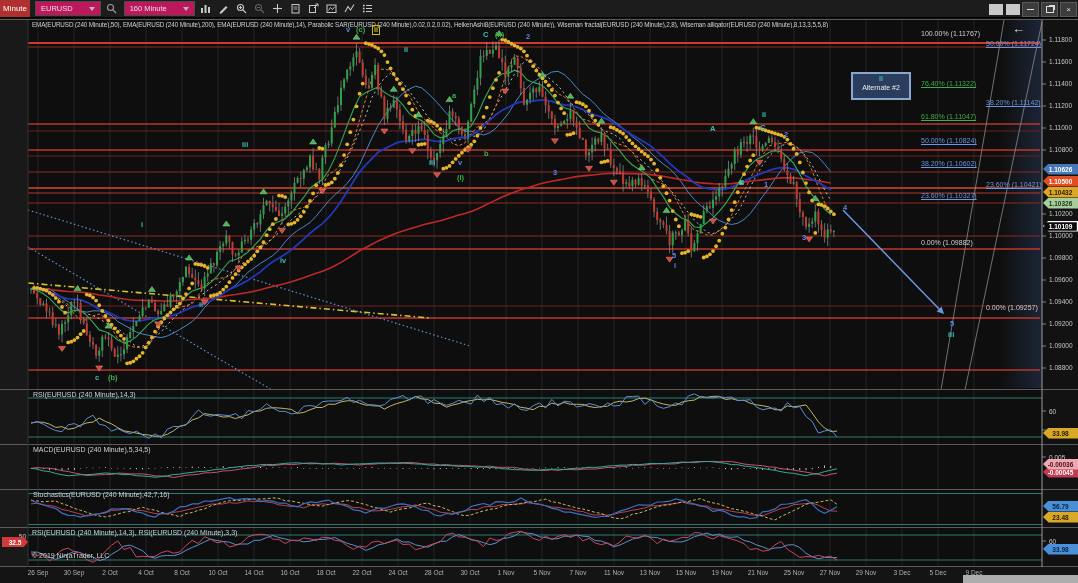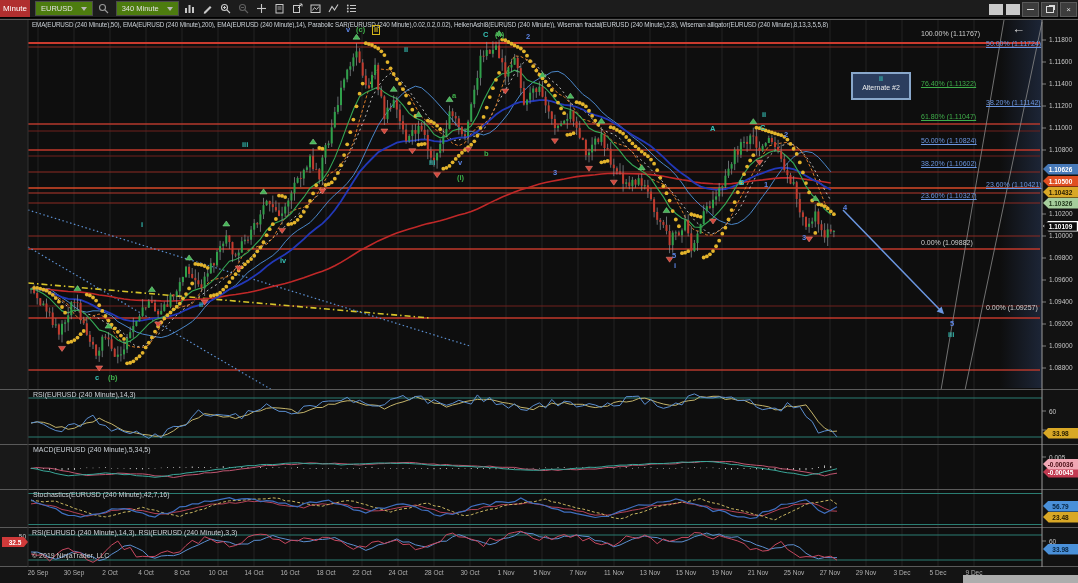--- a/index.html
+++ b/index.html
@@ -4,22 +4,22 @@
 <style>
   html,body{margin:0;padding:0;background:#000;}
   #screen{position:relative;width:1078px;height:583px;background:#0d0d0d;overflow:hidden;
           font-family:"Liberation Sans",sans-serif;}
   #cv{position:absolute;left:0;top:0;z-index:1;}
   
   .titlebar{position:absolute;left:0;top:0;width:1078px;height:17px;background:#1c1c1c;
             display:flex;align-items:center;z-index:10;border-bottom:1px solid #000;}
   .tab-chart{width:30px;height:17px;background:#b02f2f;color:#fff;font-size:8px;
              display:flex;align-items:center;justify-content:center;}
-  .combo{height:13px;background:#4d7c0f;border:1px solid #4a4a4a;color:#e2e2e2;font-size:7.5px;
-         display:flex;align-items:center;gap:8px;padding:0 5px;margin-left:5px;}
+  .combo{height:13px;background:#be185d;border:1px solid #4a4a4a;color:#e2e2e2;font-size:7.5px;
+         display:flex;align-items:center;gap:16px;padding:0 5px;margin-left:5px;}
   .caret{width:0;height:0;border-left:3px solid transparent;border-right:3px solid transparent;
          border-top:4px solid #b8b8b8;}
   .icon-btn{width:14px;height:13px;display:flex;align-items:center;justify-content:center;margin-left:4px;}
   .win-cluster{position:absolute;right:1px;top:2px;display:flex;align-items:center;z-index:11;}
   .linksq{width:14px;height:11px;background:#c9c9c9;margin-left:3px;}
   .winbtn{width:15px;height:13px;background:#3c3c3c;border:1px solid #5a5a5a;color:#ddd;
           font-size:8px;display:flex;align-items:center;justify-content:center;margin-left:2px;}
   .min-glyph{display:block;width:7px;height:1px;background:#ddd;}
   .rest-glyph{display:block;width:6px;height:5px;border:1px solid #ddd;box-shadow:2px -2px 0 -1px #ddd;}
   
@@ -1147,21 +1147,21 @@
       <span>EURUSD</span>
       <span class="caret"></span>
     </div>
     <div class="icon-btn">
       <svg width="11" height="11">
           <circle cx="4.5" cy="4.5" r="3" fill="none" stroke="#9a9a9a" stroke-width="1.1"></circle>
           <line x1="7" y1="7" x2="10" y2="10" stroke="#9a9a9a" stroke-width="1.1"></line>
         </svg>
     </div>
     <div class="combo">
-      <span>340 Minute</span>
+      <span>160 Minute</span>
       <span class="caret"></span>
     </div>
     <div class="icon-btn">
       <svg width="11" height="11">
           <rect x="1" y="5" width="2" height="5" fill="#c8c8c8"></rect>
           <rect x="4.5" y="2" width="2" height="8" fill="#c8c8c8"></rect>
           <rect x="8" y="4" width="2" height="6" fill="#c8c8c8"></rect>
         </svg>
     </div>
     <div class="icon-btn">

